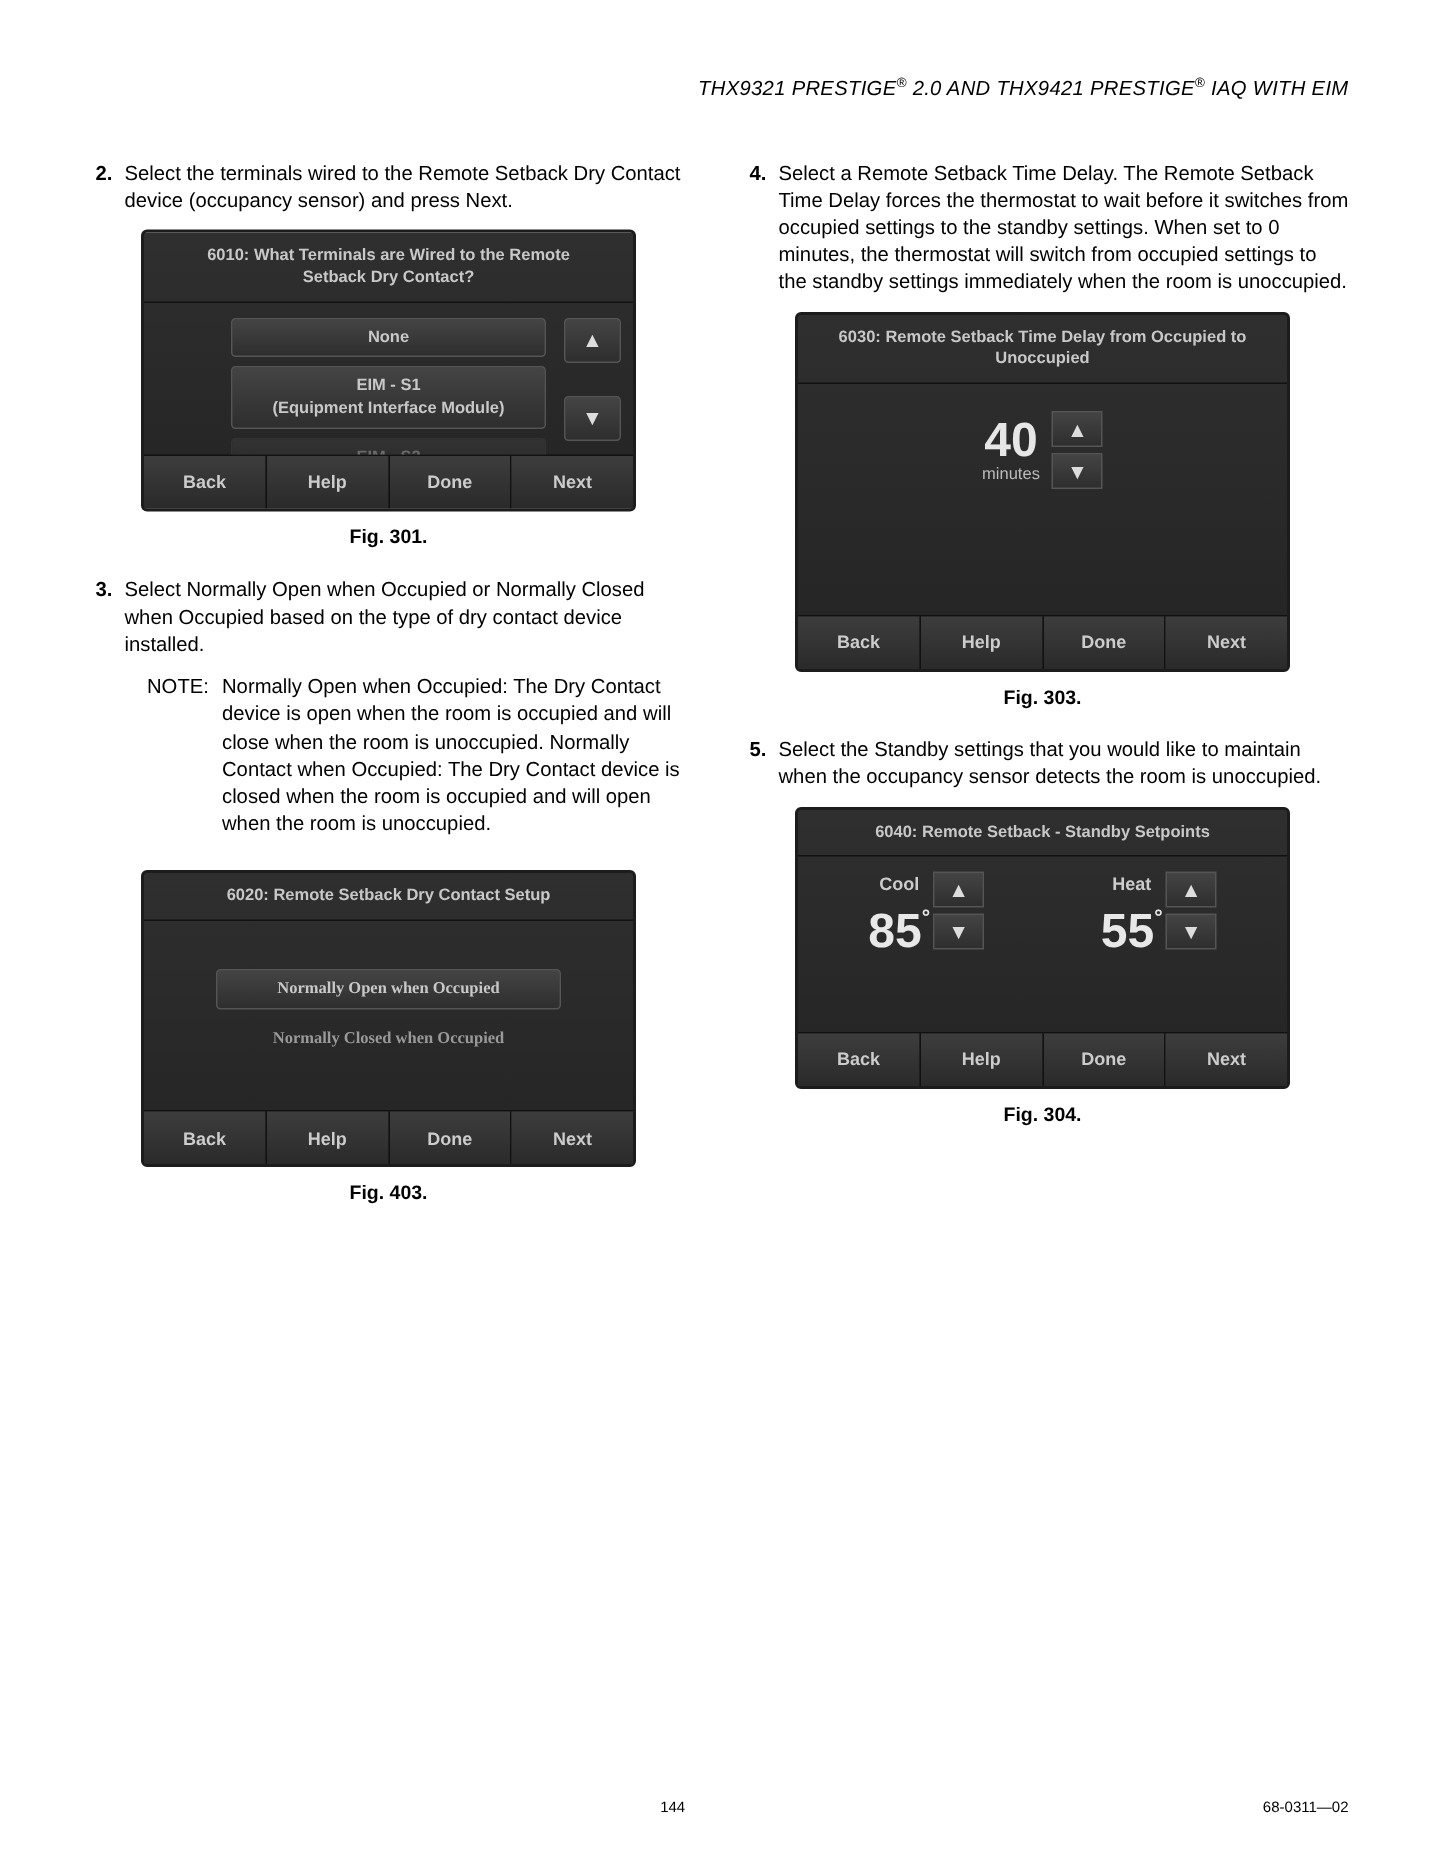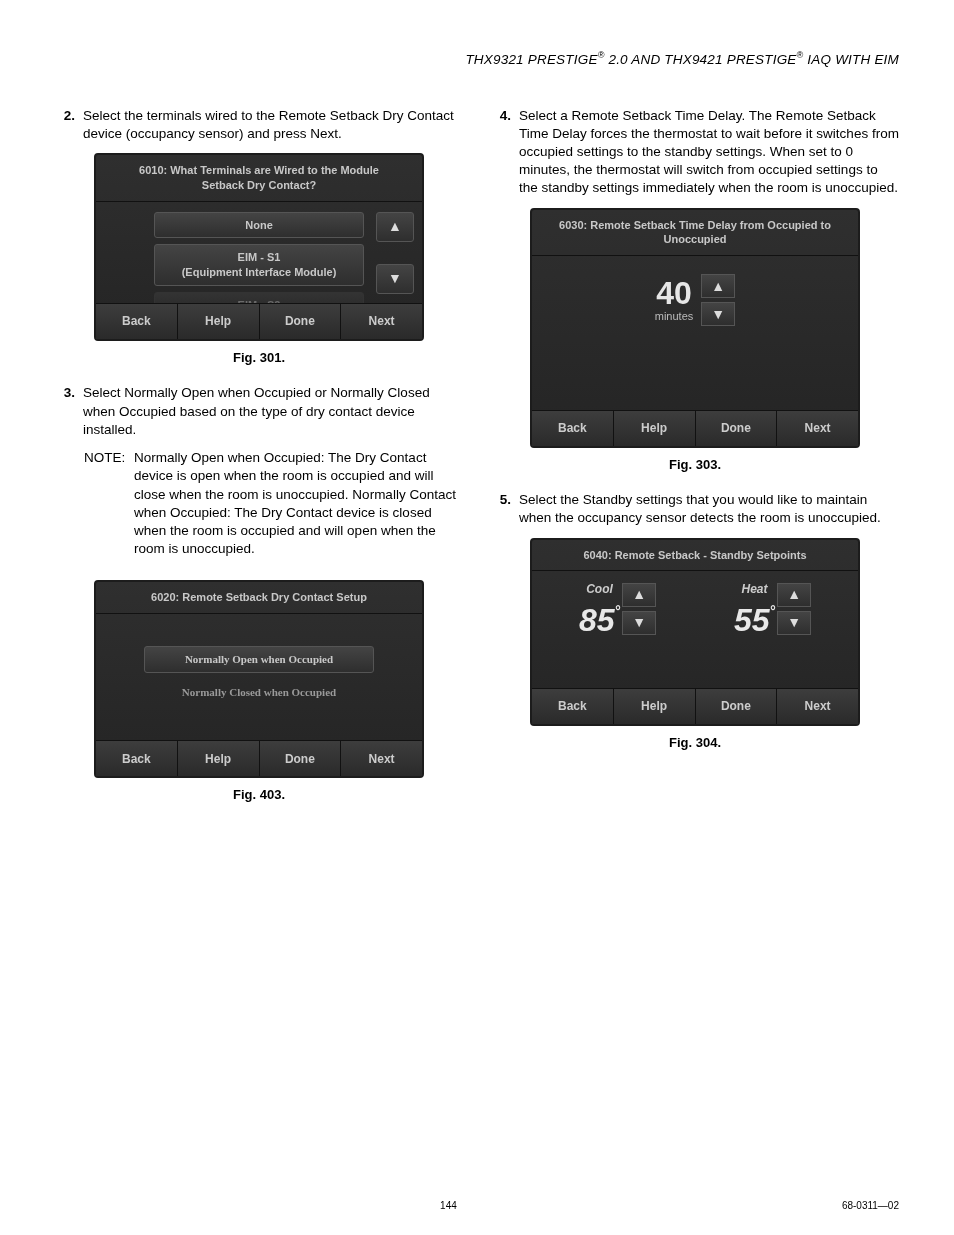--- a/index.html
+++ b/index.html
@@ -5,21 +5,21 @@
   * { box-sizing: border-box; margin: 0; padding: 0; }
   body { width: 954px; height: 1235px; background: #fff; font-family: Arial, Helvetica, sans-serif; color: #000; position: relative; }
   .page { padding: 50px 55px 30px 55px; }
   .runhead { font-style: italic; font-size: 13.5px; font-weight: 500; text-align: right; letter-spacing: 0.2px; margin-bottom: 40px; }
   .runhead sup { font-size: 9px; vertical-align: super; }
   .cols { display: flex; gap: 28px; }
   .col { width: 410px; font-size: 13.5px; line-height: 1.35; }
   .step { display: flex; margin-bottom: 8px; }
   .step .marker { width: 28px; text-align: right; padding-right: 8px; font-weight: bold; }
   .step .body { flex: 1; }
-  .note { display: flex; margin: 10px 0 10px 29px; }
+  .note { display: flex; margin: 10px 0 10px 43px; }
   .note .label { width: 50px; }
   .note .body { flex: 1; }
   .caption { text-align: center; font-weight: bold; font-size: 13px; margin: 8px 0 18px 0; }
   .footer { position: absolute; bottom: 24px; left: 0; width: 954px; display: flex; justify-content: space-between; padding: 0 55px; font-size: 10px; }
   .footer .pg { flex: 1; text-align: center; }
 
   
   .screen { width: 330px; margin: 10px auto 6px auto; background: linear-gradient(#2f2f2f,#242424); border-radius: 4px; border: 2px solid #1c1c1c; position: relative; display:flex; flex-direction:column; }
   .screen .title { color: #c8c8c8; font-size: 11px; font-weight: bold; text-align: center; padding: 8px 22px; border-bottom: 1px solid #111; }
   .screen .content { flex:1; position: relative; min-height: 110px; }
@@ -36,21 +36,21 @@
   .arrowcol { position:absolute; right:8px; top:10px; display:flex; flex-direction:column; gap:22px; }
 
   .timedelay { display:flex; align-items:center; justify-content:center; gap:8px; padding:18px 0; }
   .readout { color:#e6e6e6; text-align:center; }
   .readout .big { font-size:32px; font-weight:bold; line-height:1; }
   .readout .unit { font-size:11px; color:#bbb; }
   .arrstack { display:flex; flex-direction:column; gap:4px; }
   .arrstack .arrowbtn { width:34px; height:24px; border-radius:0; }
 
   .setpoints { display:flex; justify-content:space-around; padding:10px 8px 14px 8px; }
-  .sp { display:flex; align-items:center; gap:2px;font-style:italic; }
+  .sp { display:flex; align-items:flex-start; gap:2px; }
   .sp .col2 { text-align:center; }
   .sp .label { color:#ccc; font-size:12px; font-weight:bold; margin-bottom:6px; }
   .sp .temp { color:#e8e8e8; font-size:32px; font-weight:bold; line-height:1; }
   .sp .temp sup { font-size:14px; vertical-align: top; }
 </style>
 </head>
 <body>
 
 <div class="page">
 
@@ -61,21 +61,21 @@
   <div class="cols">
 
     <div class="col">
 
       <div class="step">
         <div class="marker">2.</div>
         <div class="body">Select the terminals wired to the Remote Setback Dry Contact device (occupancy sensor) and press Next.</div>
       </div>
 
       <div class="screen" style="height:188px">
-        <div class="title">6010: What Terminals are Wired to the Module Setback Dry Contact?</div>
+        <div class="title">6010: What Terminals are Wired to the Remote Setback Dry Contact?</div>
         <div class="content" style="min-height:0;flex:1;padding-top:4px;overflow:hidden;">
           <div class="opt">None</div>
           <div class="opt">
             <span class="sub">EIM - S1</span>
             <span class="sub">(Equipment Interface Module)</span>
           </div>
           <div class="opt dim">
             <span class="sub">EIM - S2</span>
 
           </div>

